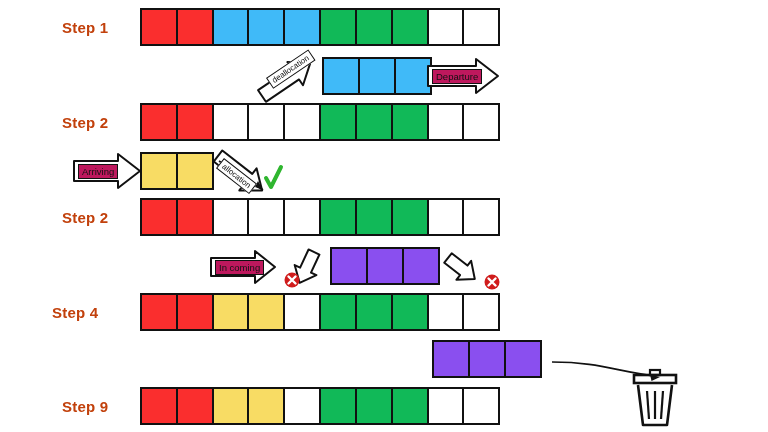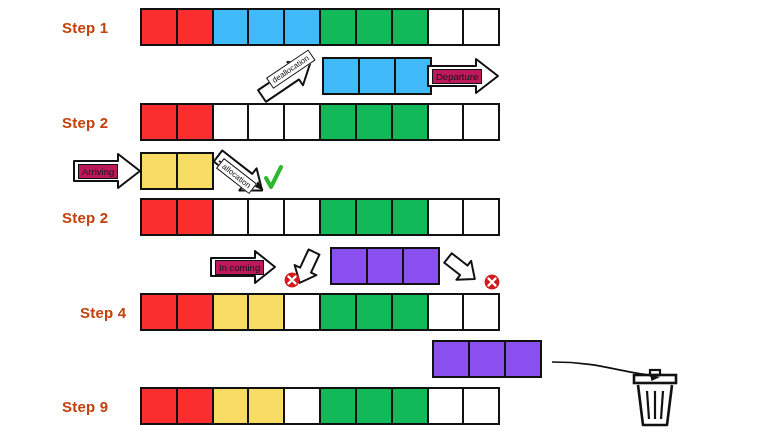--- a/index.html
+++ b/index.html
@@ -141,21 +141,21 @@
     </g>
 
     <circle cx="292" cy="280" r="7.5" fill="#D01C1C"></circle>
     <path d="M288.5,276.5 L295.5,283.5 M295.5,276.5 L288.5,283.5" stroke="#fff" stroke-width="2.4" stroke-linecap="round"></path>
 
     <circle cx="492" cy="282" r="7.5" fill="#D01C1C"></circle>
     <path d="M488.5,278.5 L495.5,285.5 M495.5,278.5 L488.5,285.5" stroke="#fff" stroke-width="2.4" stroke-linecap="round"></path>
   </svg>
   <div class="lbl-box" style="left:215px;top:260px;">In coming</div>
 
-  <div class="step-label" style="left:80px;top:304px;">Step 4</div>
+  <div class="step-label" style="left:52px;top:304px;">Step 4</div>
   <div class="row" id="row3" style="left:140px;top:293px;">
       <div class="cell" style="background: rgb(250, 46, 46);"></div>
       <div class="cell" style="background: rgb(250, 46, 46);"></div>
       <div class="cell" style="background: rgb(248, 220, 100);"></div>
       <div class="cell" style="background: rgb(248, 220, 100);"></div>
       <div class="cell" style="background: rgb(255, 255, 255);"></div>
       <div class="cell" style="background: rgb(17, 185, 88);"></div>
       <div class="cell" style="background: rgb(17, 185, 88);"></div>
       <div class="cell" style="background: rgb(17, 185, 88);"></div>
       <div class="cell" style="background: rgb(255, 255, 255);"></div>

